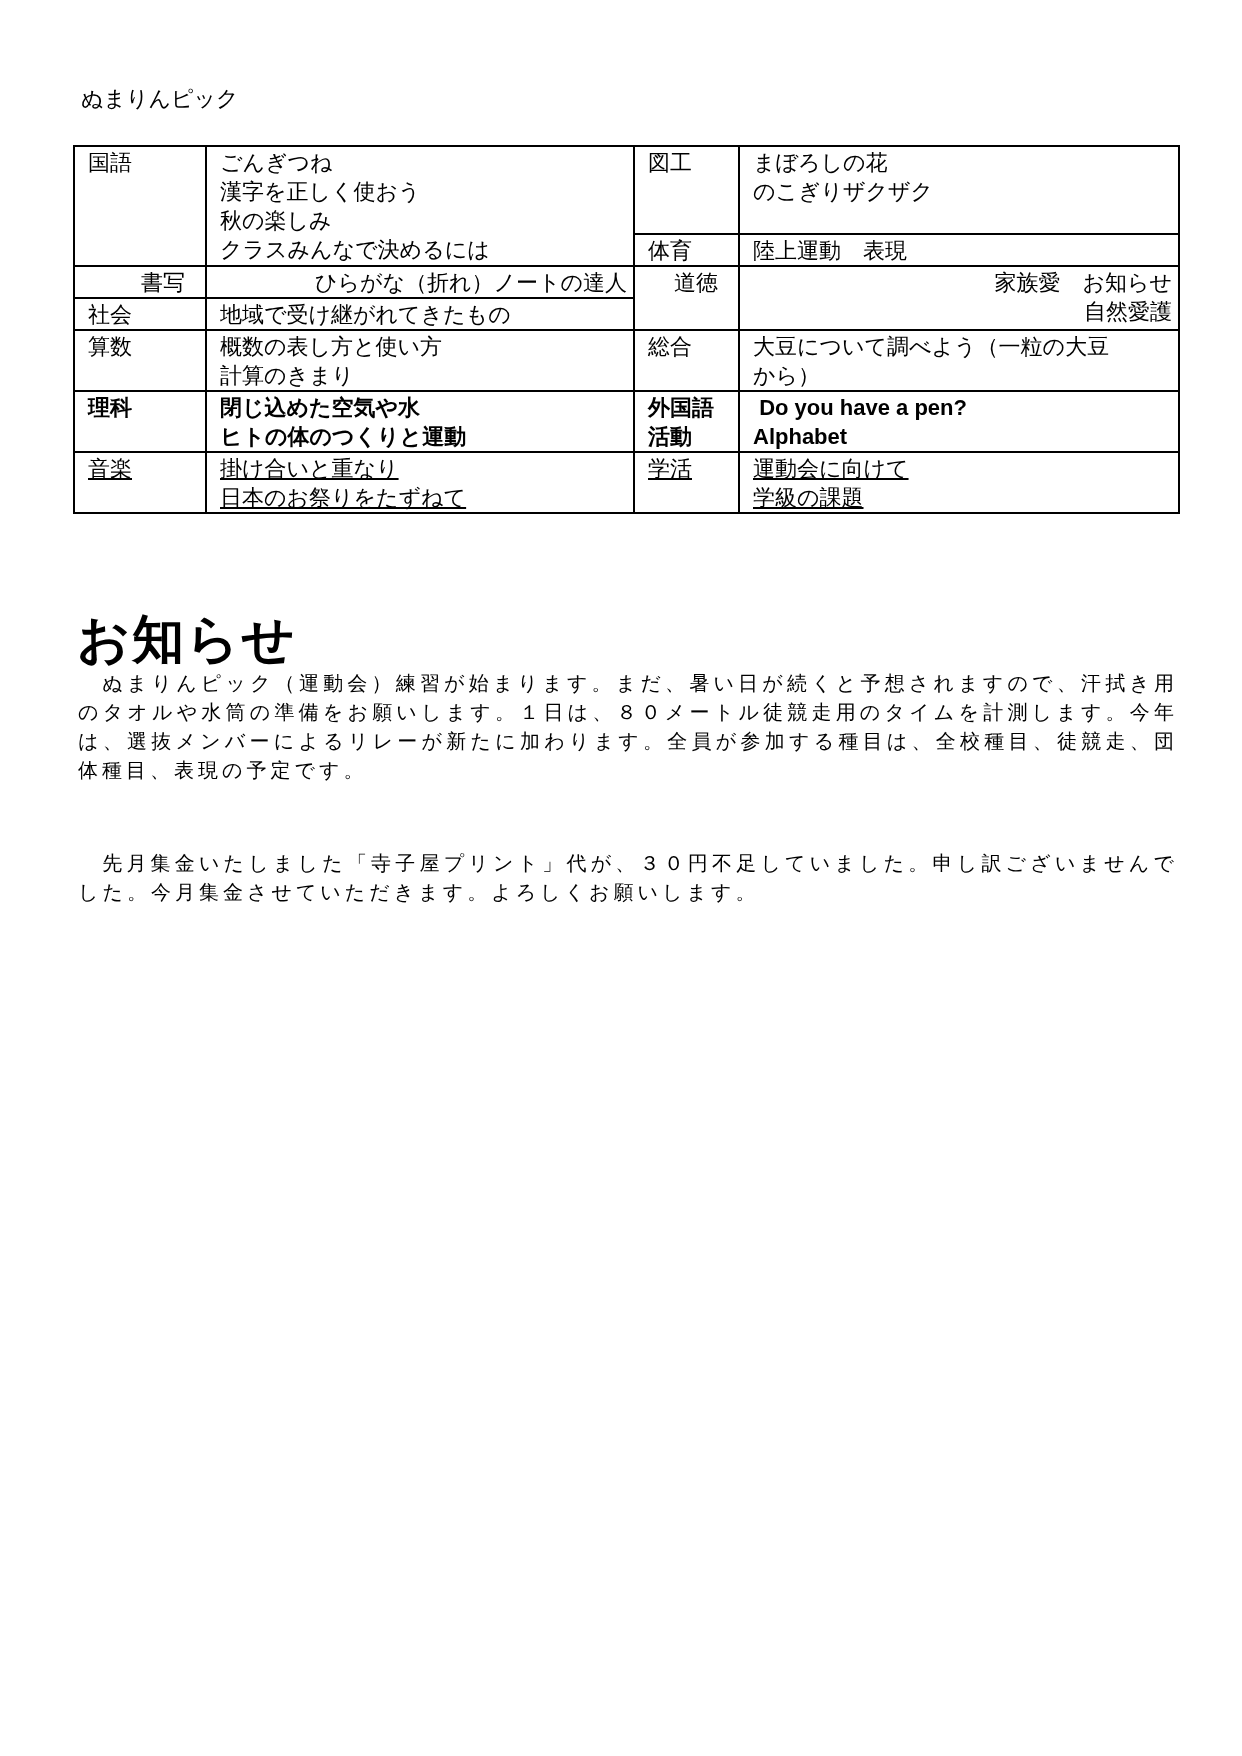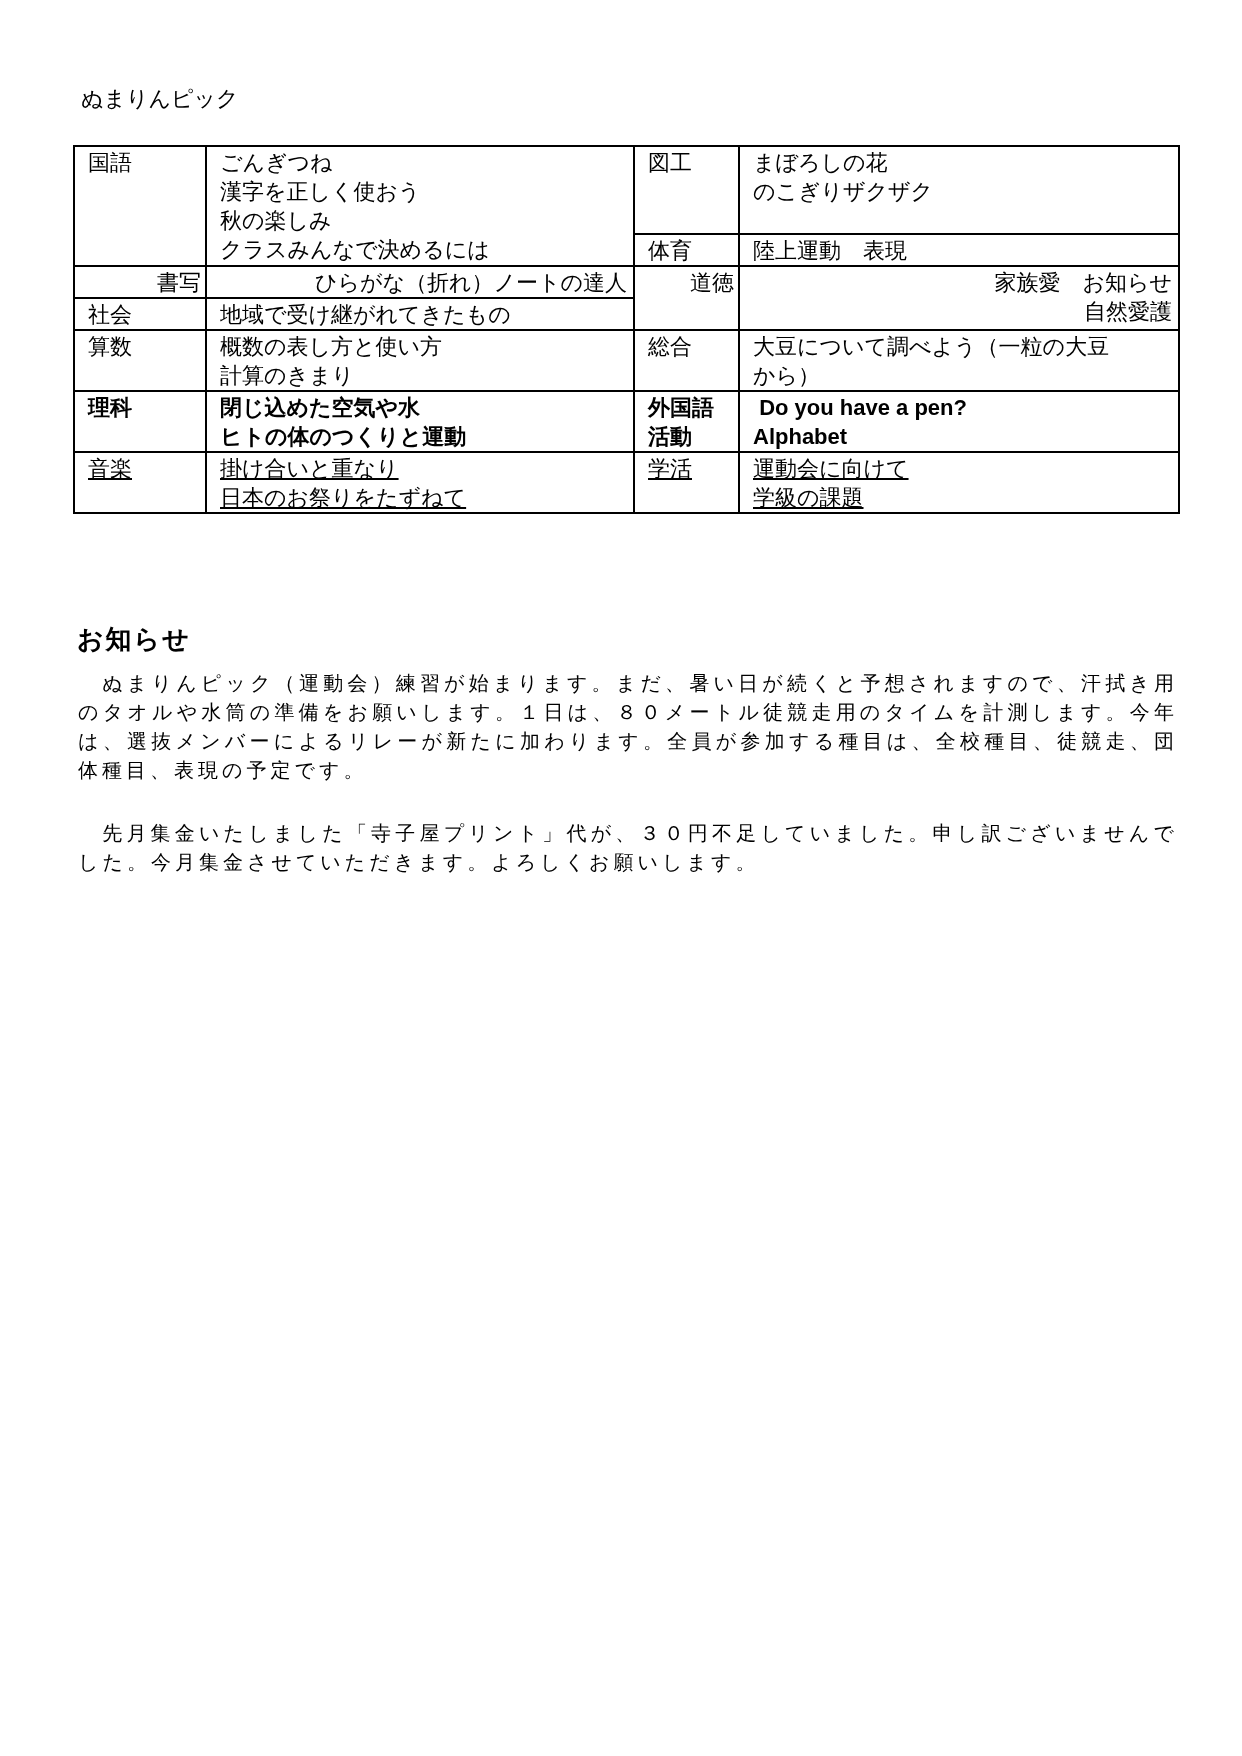--- a/index.html
+++ b/index.html
@@ -43,38 +43,38 @@
   table.schedule tr.r7 { height: 61px; text-decoration: underline; }
   table.schedule td {
     border: 2px solid #000000;
     vertical-align: top;
     font-size: 22px;
     line-height: 29px;
     white-space: pre-wrap;
     padding: 1px 6px 0 13px;
     overflow: hidden;
   }
-  table.schedule td.label { padding-left: 13px; padding-right: 4px; }
+  table.schedule td.label { padding-left: 13px; padding-right: 20px; }
   .notice-heading {
-    font-size: 26px;
+    font-size: 52px;
     line-height: 46px;
     font-weight: bold;
     margin: 102px 0 0 4px;
     letter-spacing: 2px;
   }
   .para {
     font-size: 20px;
     line-height: 29px;
     letter-spacing: 4px;
     text-align: justify;
     width: 1100px;
     margin: 7px 0 0 5px;
   }
   .para + .para {
-    margin-top: 34px;
+    margin-top: 64px;
   }
 </style>
 </head>
 <body>
 
 <div class="page">
 
   <div class="doc-title">ぬまりんピック</div>
 
   <table class="schedule">

